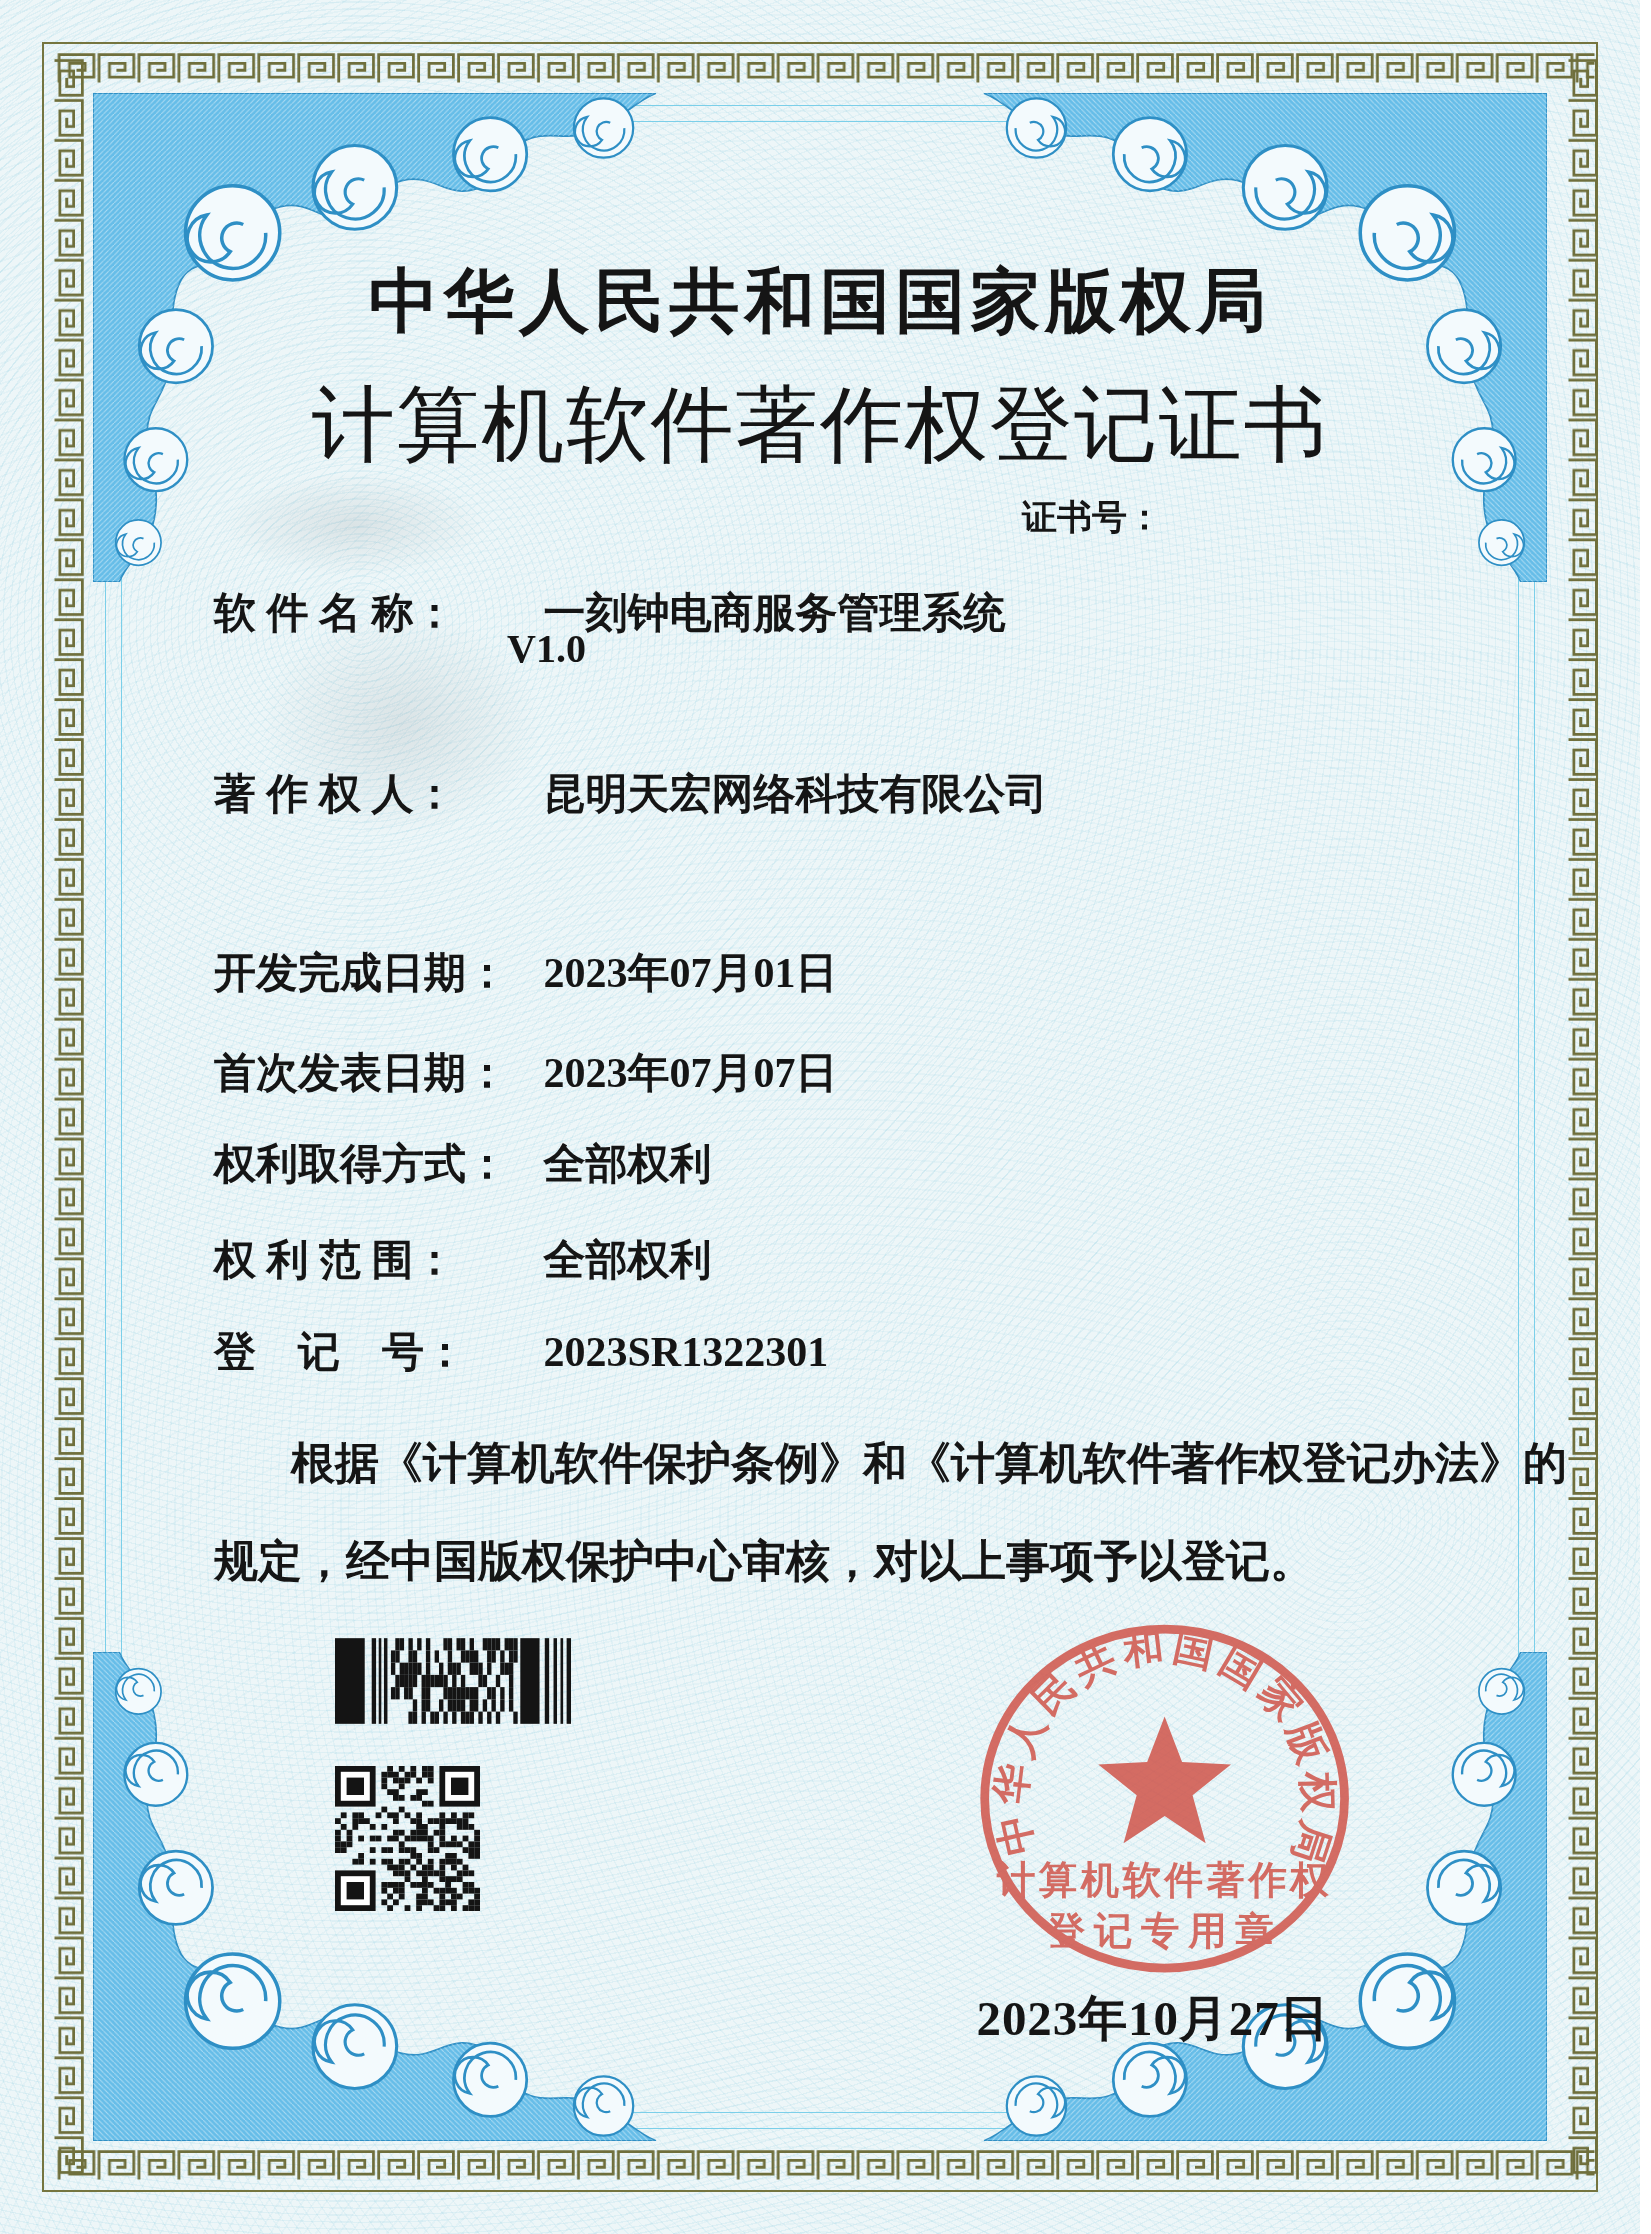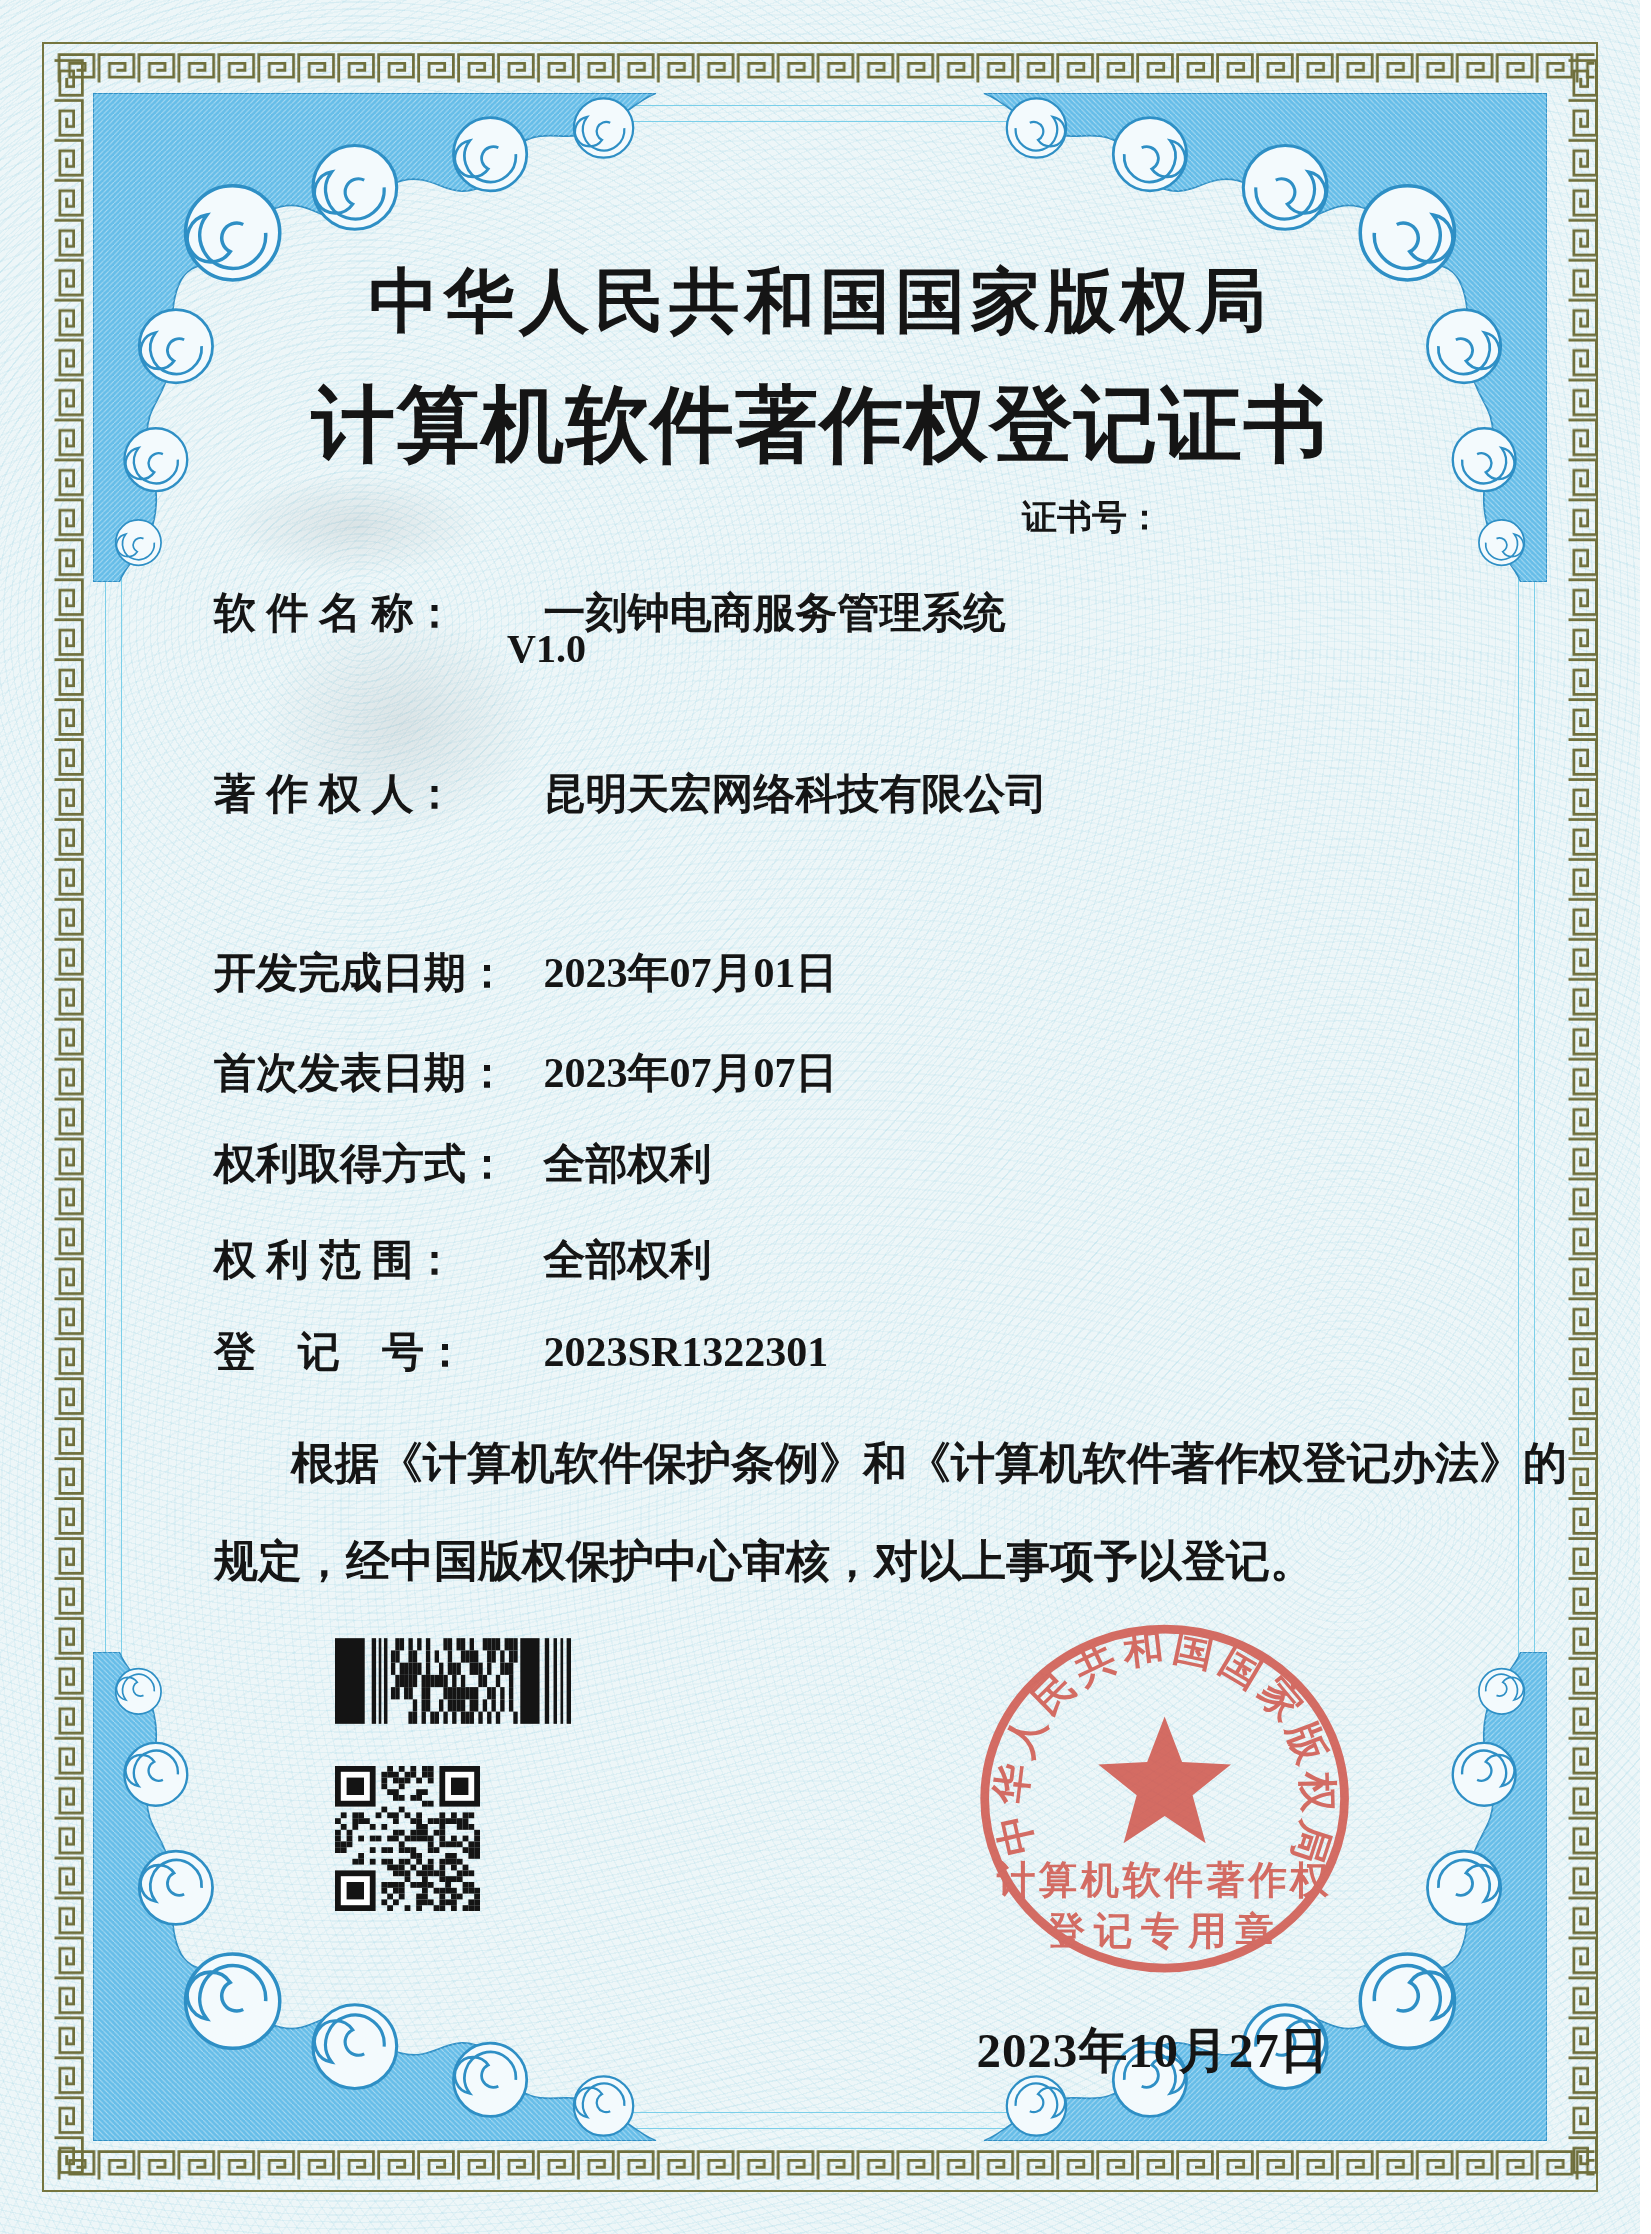--- a/index.html
+++ b/index.html
@@ -25,36 +25,36 @@
   .blue-line.a{inset:105px;}
   .blue-line.b{inset:121px;}
   .corner{position:absolute;width:576px;height:489px;}
   .corner.tl{left:93px;top:93px;}
   .corner.tr{right:93px;top:93px;transform:scaleX(-1);}
   .corner.bl{left:93px;bottom:93px;transform:scaleY(-1);}
   .corner.br{right:93px;bottom:93px;transform:scale(-1,-1);}
   .authority{position:absolute;left:0;right:0;top:255px;text-align:center;
     font-size:70px;font-weight:900;letter-spacing:5.2px;}
   .cert-title{position:absolute;left:0;right:0;top:370px;text-align:center;
-    font-size:83px;font-weight:700;letter-spacing:1.7px;}
+    font-size:83px;font-weight:400;letter-spacing:1.7px;}
   .cert-no{position:absolute;left:1022px;top:494px;font-size:35px;font-weight:700;
     display:flex;gap:46px;white-space:nowrap;}
   .row{position:absolute;left:214px;font-size:42px;font-weight:700;white-space:nowrap;}
   .row .lab{display:inline-block;width:319px;}
   .row .val{display:inline-block;}
   .row.version{left:507px;font-size:40px;}
   .statement{position:absolute;font-size:44px;font-weight:700;white-space:nowrap;}
   .statement.l1{left:214px;top:1434px;text-indent:77px;}
   .statement.l2{left:214px;top:1532px;}
   .barcode{position:absolute;left:335px;top:1638px;width:236px;height:86px;}
   .qrcode{position:absolute;left:335px;top:1766px;width:145px;height:145px;}
   .seal{position:absolute;left:955px;top:1601px;width:421px;height:404px;}
   .seal text{font-family:"Liberation Serif","DejaVu Serif",serif;font-weight:700;}
   .issue-date{position:absolute;left:891px;top:1986px;width:524px;text-align:center;
-    font-size:49px;font-weight:700;letter-spacing:0.9px;margin-top:32px;}
+    font-size:49px;font-weight:700;letter-spacing:0.9px;}
   .smudge{position:absolute;border-radius:50%;
     background:radial-gradient(closest-side, rgba(120,130,135,.16), rgba(120,130,135,0));}
   .smudge.s1{left:223px;top:472px;width:262px;height:105px;}
   .smudge.s2{left:262px;top:611px;width:279px;height:227px;}
 </style>
 </head>
 <body>
 
 <svg width="0" height="0" style="position:absolute" aria-hidden="true">
   <defs>

